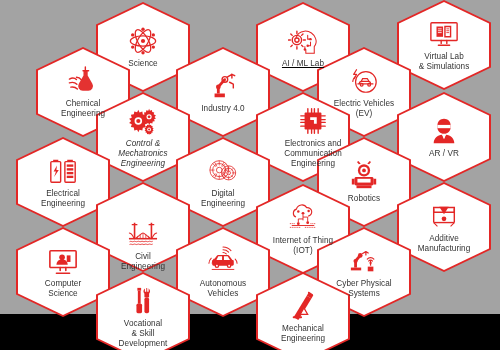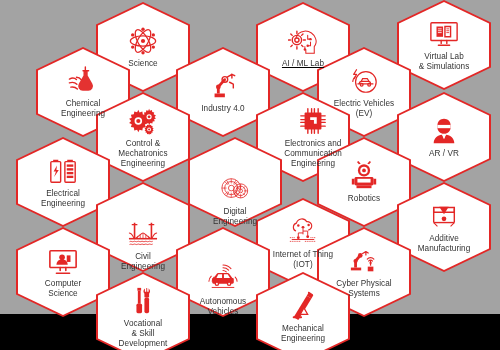--- a/index.html
+++ b/index.html
@@ -174,21 +174,21 @@
             <circle cx="27" cy="40" r="3"></circle>
             <circle cx="43" cy="40" r="3"></circle>
             <path d="M16 8l-6 10h6l-5 9" stroke-width="2.6" stroke-linecap="round" stroke-linejoin="round"></path>
             <path d="M14 22c-4 3-6 7-6 12" stroke-width="2.2"></path>
           </svg>
         </span>
         <span class="lbl">Electric Vehicles
 (EV)</span>
       </div>
     </div>
-    <div class="hex" style="left: 96px; top: 92px;">
+    <div class="hex" style="left: 96px; top: 92px; font-style: italic;">
       <div class="shape"></div>
       <div class="inner"></div>
       <div class="content">
         <span class="ico">
           <svg viewBox="0 0 64 64" fill="none" stroke="currentColor" stroke-width="3">
             <g fill="currentColor" stroke="none">
               <path d="M22 8l2.6 5.6 6-1.8 1 6.2 6.2 1-1.8 6 5.6 2.6-4.3 4.5 4.3 4.5-5.6 2.6 1.8 6-6.2 1-1 6.2-6-1.8L22 56l-2.6-5.6-6 1.8-1-6.2-6.2-1 1.8-6L2.4 36.4l4.3-4.5-4.3-4.5L8 24.8l-1.8-6 6.2-1 1-6.2 6 1.8z"></path>
             </g>
             <circle cx="22" cy="32" r="8" fill="#fff" stroke="none"></circle>
             <circle cx="22" cy="32" r="4.5" fill="currentColor" stroke="none"></circle>
@@ -262,21 +262,21 @@
               <rect x="40" y="26" width="14" height="5"></rect>
               <rect x="40" y="34" width="14" height="5"></rect>
               <rect x="40" y="42" width="14" height="5"></rect>
             </g>
           </svg>
         </span>
         <span class="lbl">Electrical
 Engineering</span>
       </div>
     </div>
-    <div class="hex" style="left: 188px; top: 137px; justify-content: flex-end;">
+    <div class="hex" style="left: 176px; top: 137px;">
       <div class="shape"></div>
       <div class="inner"></div>
       <div class="content">
         <span class="ico">
           <svg viewBox="0 0 64 64" fill="none" stroke="currentColor" stroke-width="1.7">
             <g>
               <circle cx="24" cy="30" r="20"></circle>
               <circle cx="24" cy="30" r="14"></circle>
               <circle cx="24" cy="30" r="6"></circle>
               <g stroke-width="1.5">
@@ -335,21 +335,21 @@
             <g stroke-width="1.8" stroke-linecap="round">
               <path d="M4 48c3-2 5 2 8 0s5 2 8 0 5 2 8 0 5 2 8 0 5 2 8 0 5 2 8 0"></path>
               <path d="M4 54c3-2 5 2 8 0s5 2 8 0 5 2 8 0 5 2 8 0 5 2 8 0 5 2 8 0"></path>
             </g>
           </svg>
         </span>
         <span class="lbl">Civil
 Engineering</span>
       </div>
     </div>
-    <div class="hex" style="left: 256px; top: 198px;">
+    <div class="hex" style="left: 256px; top: 184px;">
       <div class="shape"></div>
       <div class="inner"></div>
       <div class="content">
         <span class="ico">
           <svg viewBox="0 0 64 64" fill="none" stroke="currentColor" stroke-width="2.4">
             <path d="M17 30a9 9 0 011-17 12 12 0 0122-3 9 9 0 013 18"></path>
             <circle cx="32" cy="22" r="3" fill="currentColor" stroke="none"></circle>
             <circle cx="44" cy="17" r="2.6" fill="currentColor" stroke="none"></circle>
             <circle cx="22" cy="18" r="2.6" fill="currentColor" stroke="none"></circle>
             <path d="M32 25v12M32 30h10M32 34H22M42 30v10M22 34v8" stroke-width="2"></path>
@@ -393,21 +393,21 @@
             <path d="M26 46v6M38 46v6M18 58h28" stroke-linecap="round"></path>
             <circle cx="30" cy="24" r="6" fill="currentColor" stroke="none"></circle>
             <path d="M18 40c0-7 5-12 12-12s12 5 12 12z" fill="currentColor" stroke="none"></path>
             <path d="M40 20h8v14h-8z" fill="currentColor" stroke="none"></path>
           </svg>
         </span>
         <span class="lbl">Computer
 Science</span>
       </div>
     </div>
-    <div class="hex" style="left: 176px; top: 227px; justify-content: flex-end;">
+    <div class="hex" style="left: 176px; top: 227px;">
       <div class="shape"></div>
       <div class="inner"></div>
       <div class="content">
         <span class="ico">
           <svg viewBox="0 0 64 64" fill="none" stroke="currentColor" stroke-width="2.4">
             <path d="M12 42h40c2 0 3-1 3-3v-6c0-2-1-3-3-3l-6-8c-1-2-3-3-5-3H23c-2 0-4 1-5 3l-6 8c-2 0-3 1-3 3v6c0 2 1 3 3 3z" fill="currentColor" stroke="none"></path>
             <path d="M22 22h8v8H18zM34 22h8l5 8H34z" fill="#fff" stroke="none"></path>
             <circle cx="19" cy="42" r="5" fill="currentColor" stroke="none"></circle>
             <circle cx="45" cy="42" r="5" fill="currentColor" stroke="none"></circle>
             <circle cx="19" cy="42" r="2" fill="#fff" stroke="none"></circle>

